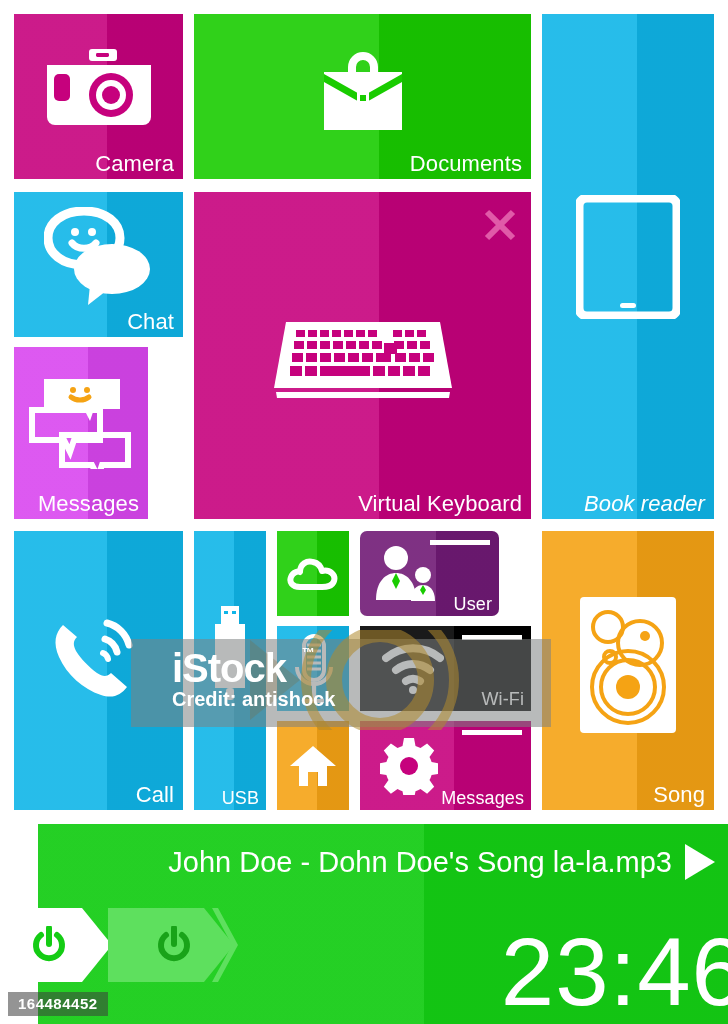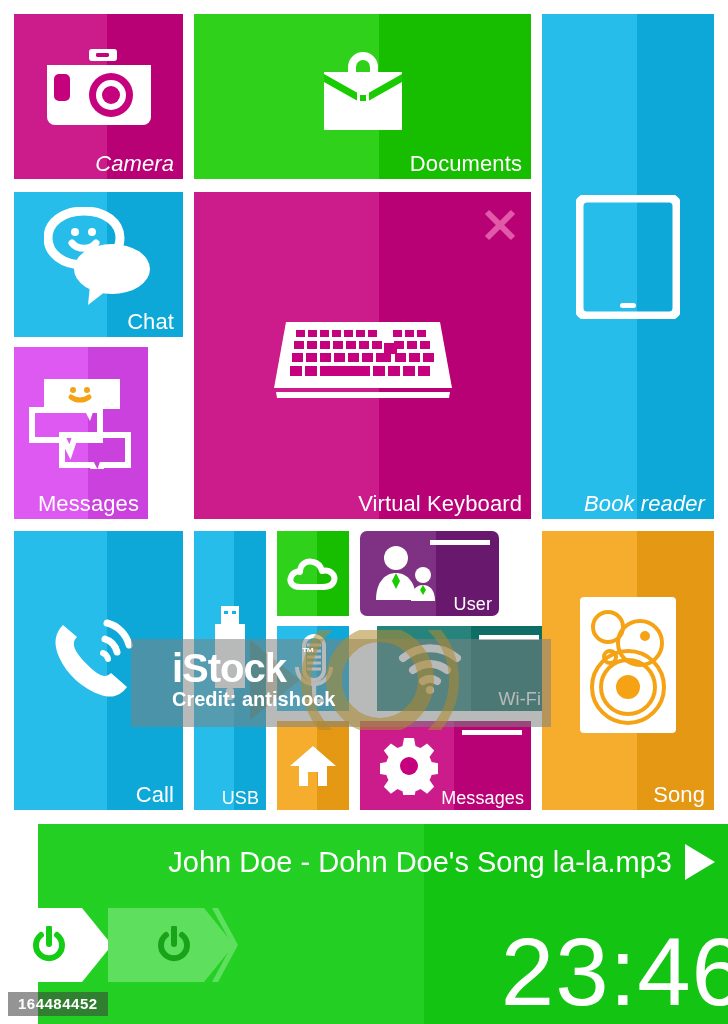--- a/index.html
+++ b/index.html
@@ -149,21 +149,21 @@
     padding: 3px 10px 4px;
     letter-spacing: .5px;
     z-index: 50;
   }
 </style>
 </head>
 <body>
 
 <div id="screen">
 
-  <div class="tile" style="left:14px;  top:14px;  width:169px; height:165px; background:#c6017d;font-style:italic;">
+  <div class="tile" style="left:14px;  top:14px;  width:169px; height:165px; background:#c6017d;">
     <div class="shade"></div>
     <svg class="glyph" width="104" height="76" viewBox="0 0 104 76" style="margin-top:-10px;">
       <rect x="42" y="0" width="28" height="12" rx="3" fill="#fff"></rect>
       <rect x="49" y="4" width="13" height="4" rx="1.4" fill="#c6017d"></rect>
       <path d="M0 16 h104 a0 0 0 0 1 0 0 v52 a8 8 0 0 1 -8 8 H8 a8 8 0 0 1 -8 -8 Z" fill="#fff"></path>
       <rect x="7" y="25" width="16" height="27" rx="5" fill="#c6017d"></rect>
       <circle cx="64" cy="46" r="22" fill="#c6017d"></circle>
       <circle cx="64" cy="46" r="15" fill="#fff"></circle>
       <circle cx="64" cy="46" r="9" fill="#c6017d"></circle>
     </svg>
@@ -327,21 +327,21 @@
         <line x1="16" y1="24" x2="30" y2="24"></line>
           <line x1="16" y1="30" x2="30" y2="30"></line>
         <line x1="16" y1="36" x2="30" y2="36"></line>
       </g>
       <path d="M6 34 a17 17 0 0 0 34 0" fill="none" stroke="#fff" stroke-width="4"></path>
       <line x1="23" y1="51" x2="23" y2="66" stroke="#fff" stroke-width="4"></line>
       <line x1="13" y1="68" x2="33" y2="68" stroke="#fff" stroke-width="4"></line>
     </svg>
   </div>
 
-  <div class="tile" style="left:377px; top:626px; width:171px; height:85px; background:#0f766e;">
+  <div class="tile" style="left:360px; top:626px; width:171px; height:85px; background:#000000;">
     <div class="shade"></div>
     <div class="bar" style="width:60px;"></div>
     <svg style="position:absolute; left:22px; top:18px; z-index:2;" width="62" height="50" viewBox="0 0 62 50">
       <path d="M4 14 a42 42 0 0 1 54 0" fill="none" stroke="#fff" stroke-width="8" stroke-linecap="round"></path>
       <path d="M14 26 a27 27 0 0 1 34 0" fill="none" stroke="#fff" stroke-width="8" stroke-linecap="round"></path>
       <path d="M24 37 a13 13 0 0 1 14 0" fill="none" stroke="#fff" stroke-width="8" stroke-linecap="round"></path>
       <circle cx="31" cy="46" r="4" fill="#fff"></circle>
     </svg>
     <div class="label sm">Wi-Fi</div>
   </div>

